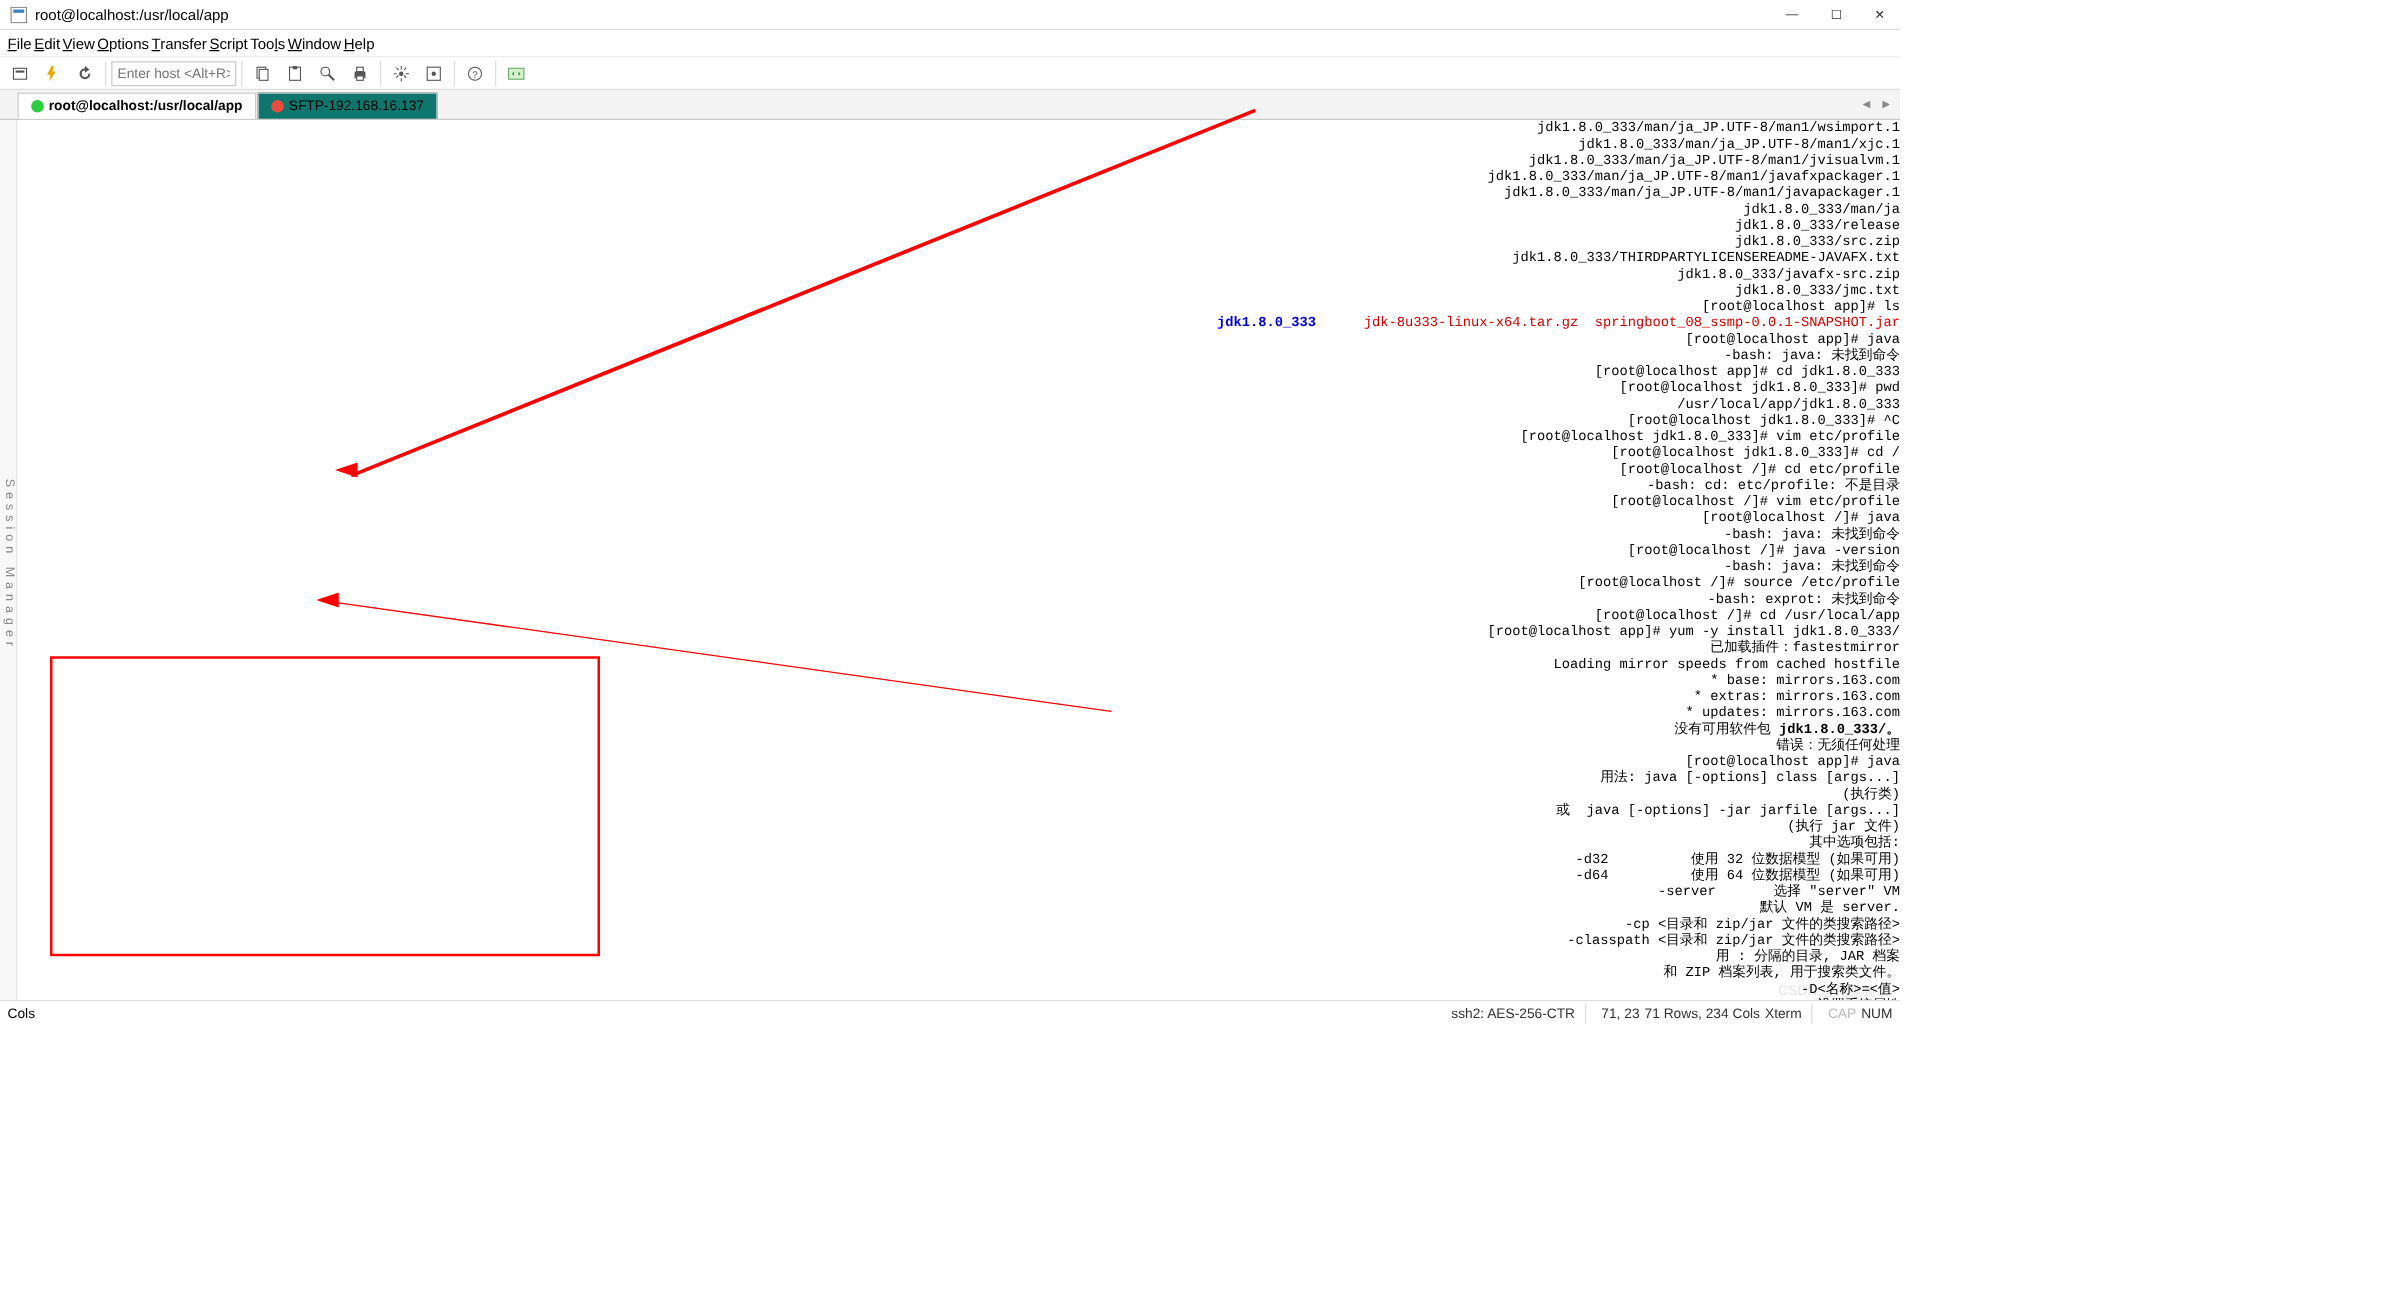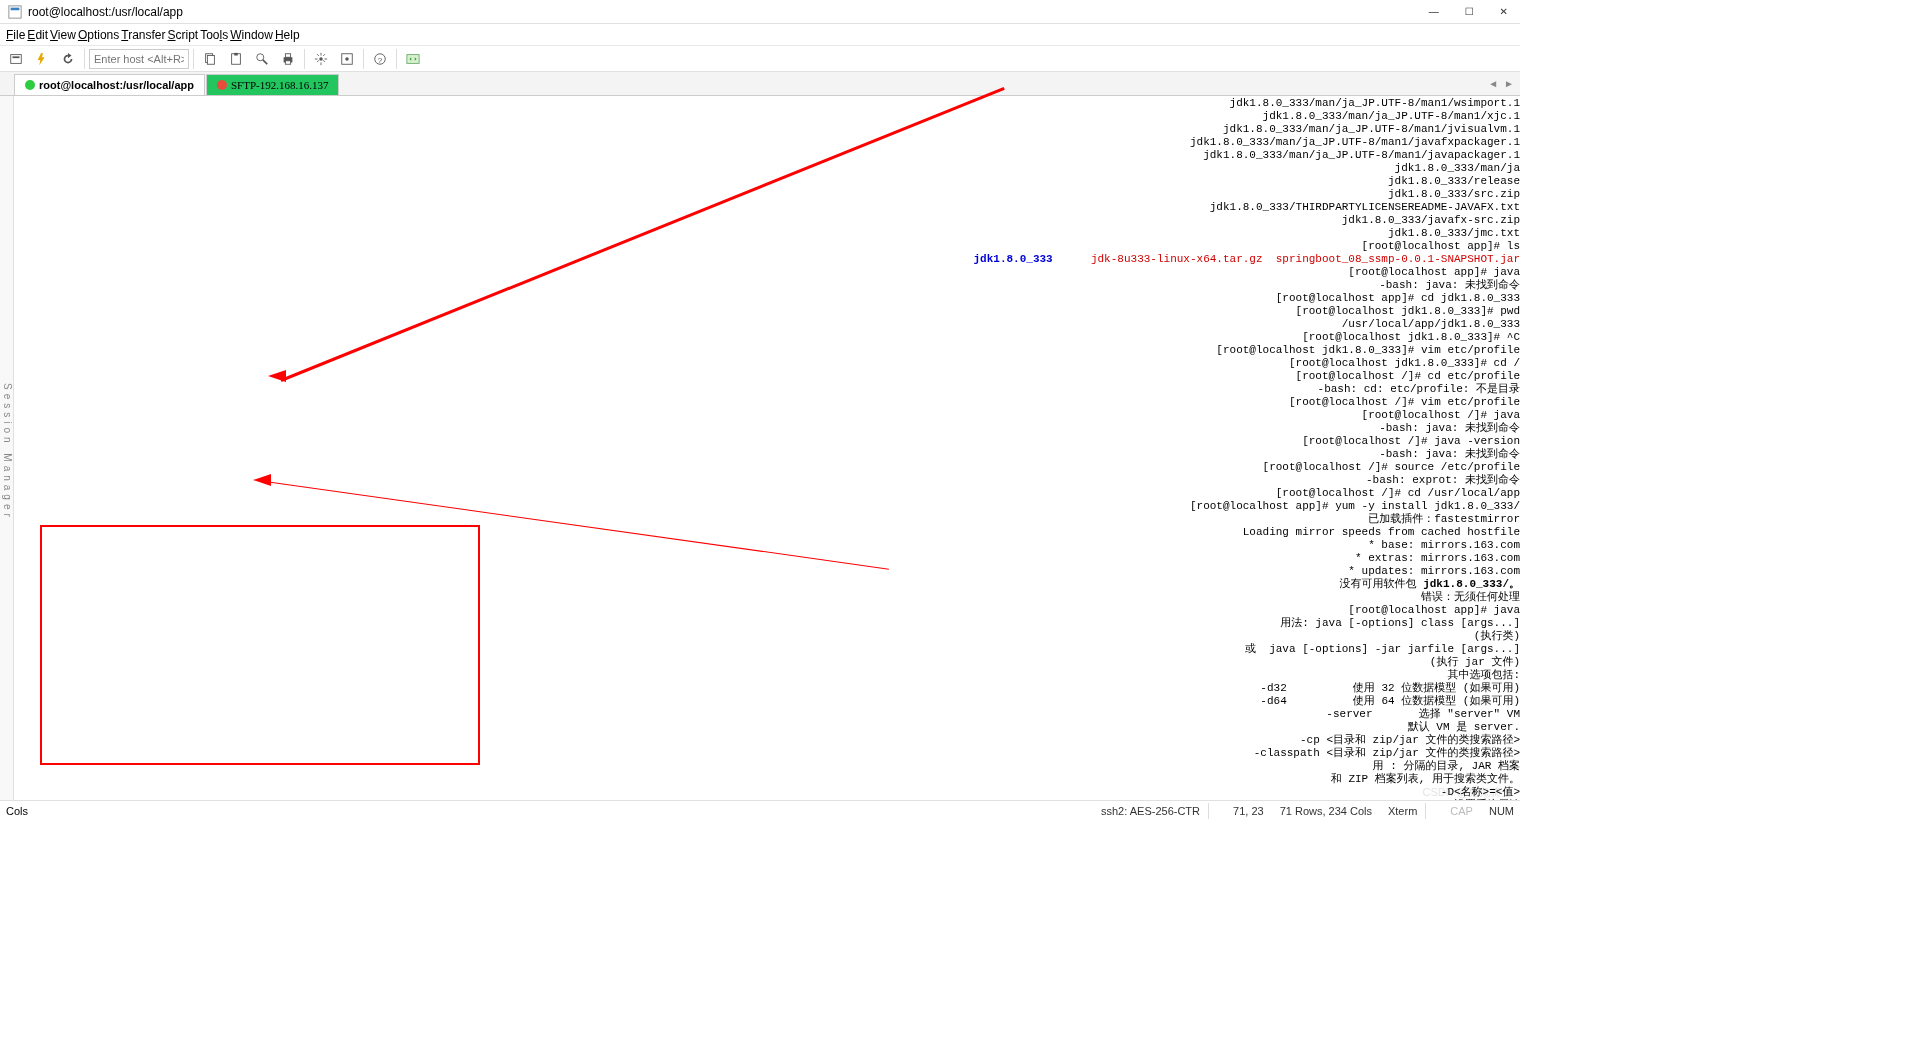--- a/index.html
+++ b/index.html
@@ -72,21 +72,21 @@
   align-items: center;
   padding: 0 10px;
   gap: 4px;
   background: #fff;
   border: 1px solid #ccc;
   border-bottom: none;
   font-size: 11px;
   margin-right: 1px;
   margin-top: 2px;
 }
-.tab.inactive { background: #22c55e; font-family: Liberation Serif, serif; }
+.tab.inactive { background: #0f766e; }
 .tab .dot { width: 10px; height: 10px; border-radius: 50%; display:inline-block; }
 .dot-green { background: #2ecc40; }
 .dot-red { background: #e74c3c; }
 .tabbar .navarrows { margin-left:auto; display:flex; align-items:center; gap:6px; padding-right:6px; color:#888; font-size:10px;}
 .main {
   display: flex;
   height: calc(100% - 24px - 22px - 26px - 24px - 20px);
 }
 .sidepanel {
   writing-mode: vertical-rl;
@@ -135,21 +135,21 @@
   position: absolute;
   bottom: 0; left: 0; right: 0;
   height: 20px;
   background: #fff;
   border-top: 1px solid #e0e0e0;
   display: flex;
   align-items: center;
   padding: 0 6px;
   font-size: 11px;
 }
-.statusbar .stat { margin-left: 16px; color: #333; }
+.statusbar .stat { margin-left: 4px; color: #333; }
 .statusbar .spacer { flex: 1; }
 .statusbar .sb-sep { width:1px; height:16px; background:#ddd; margin:0 8px; }
 .watermark {
   position: absolute;
   right: 8px; bottom: 20px;
   color: rgba(0,0,0,0.12);
   font-size: 11px;
   font-family: "Microsoft YaHei", sans-serif;
 }
 svg.ic { width:14px; height:14px; }

